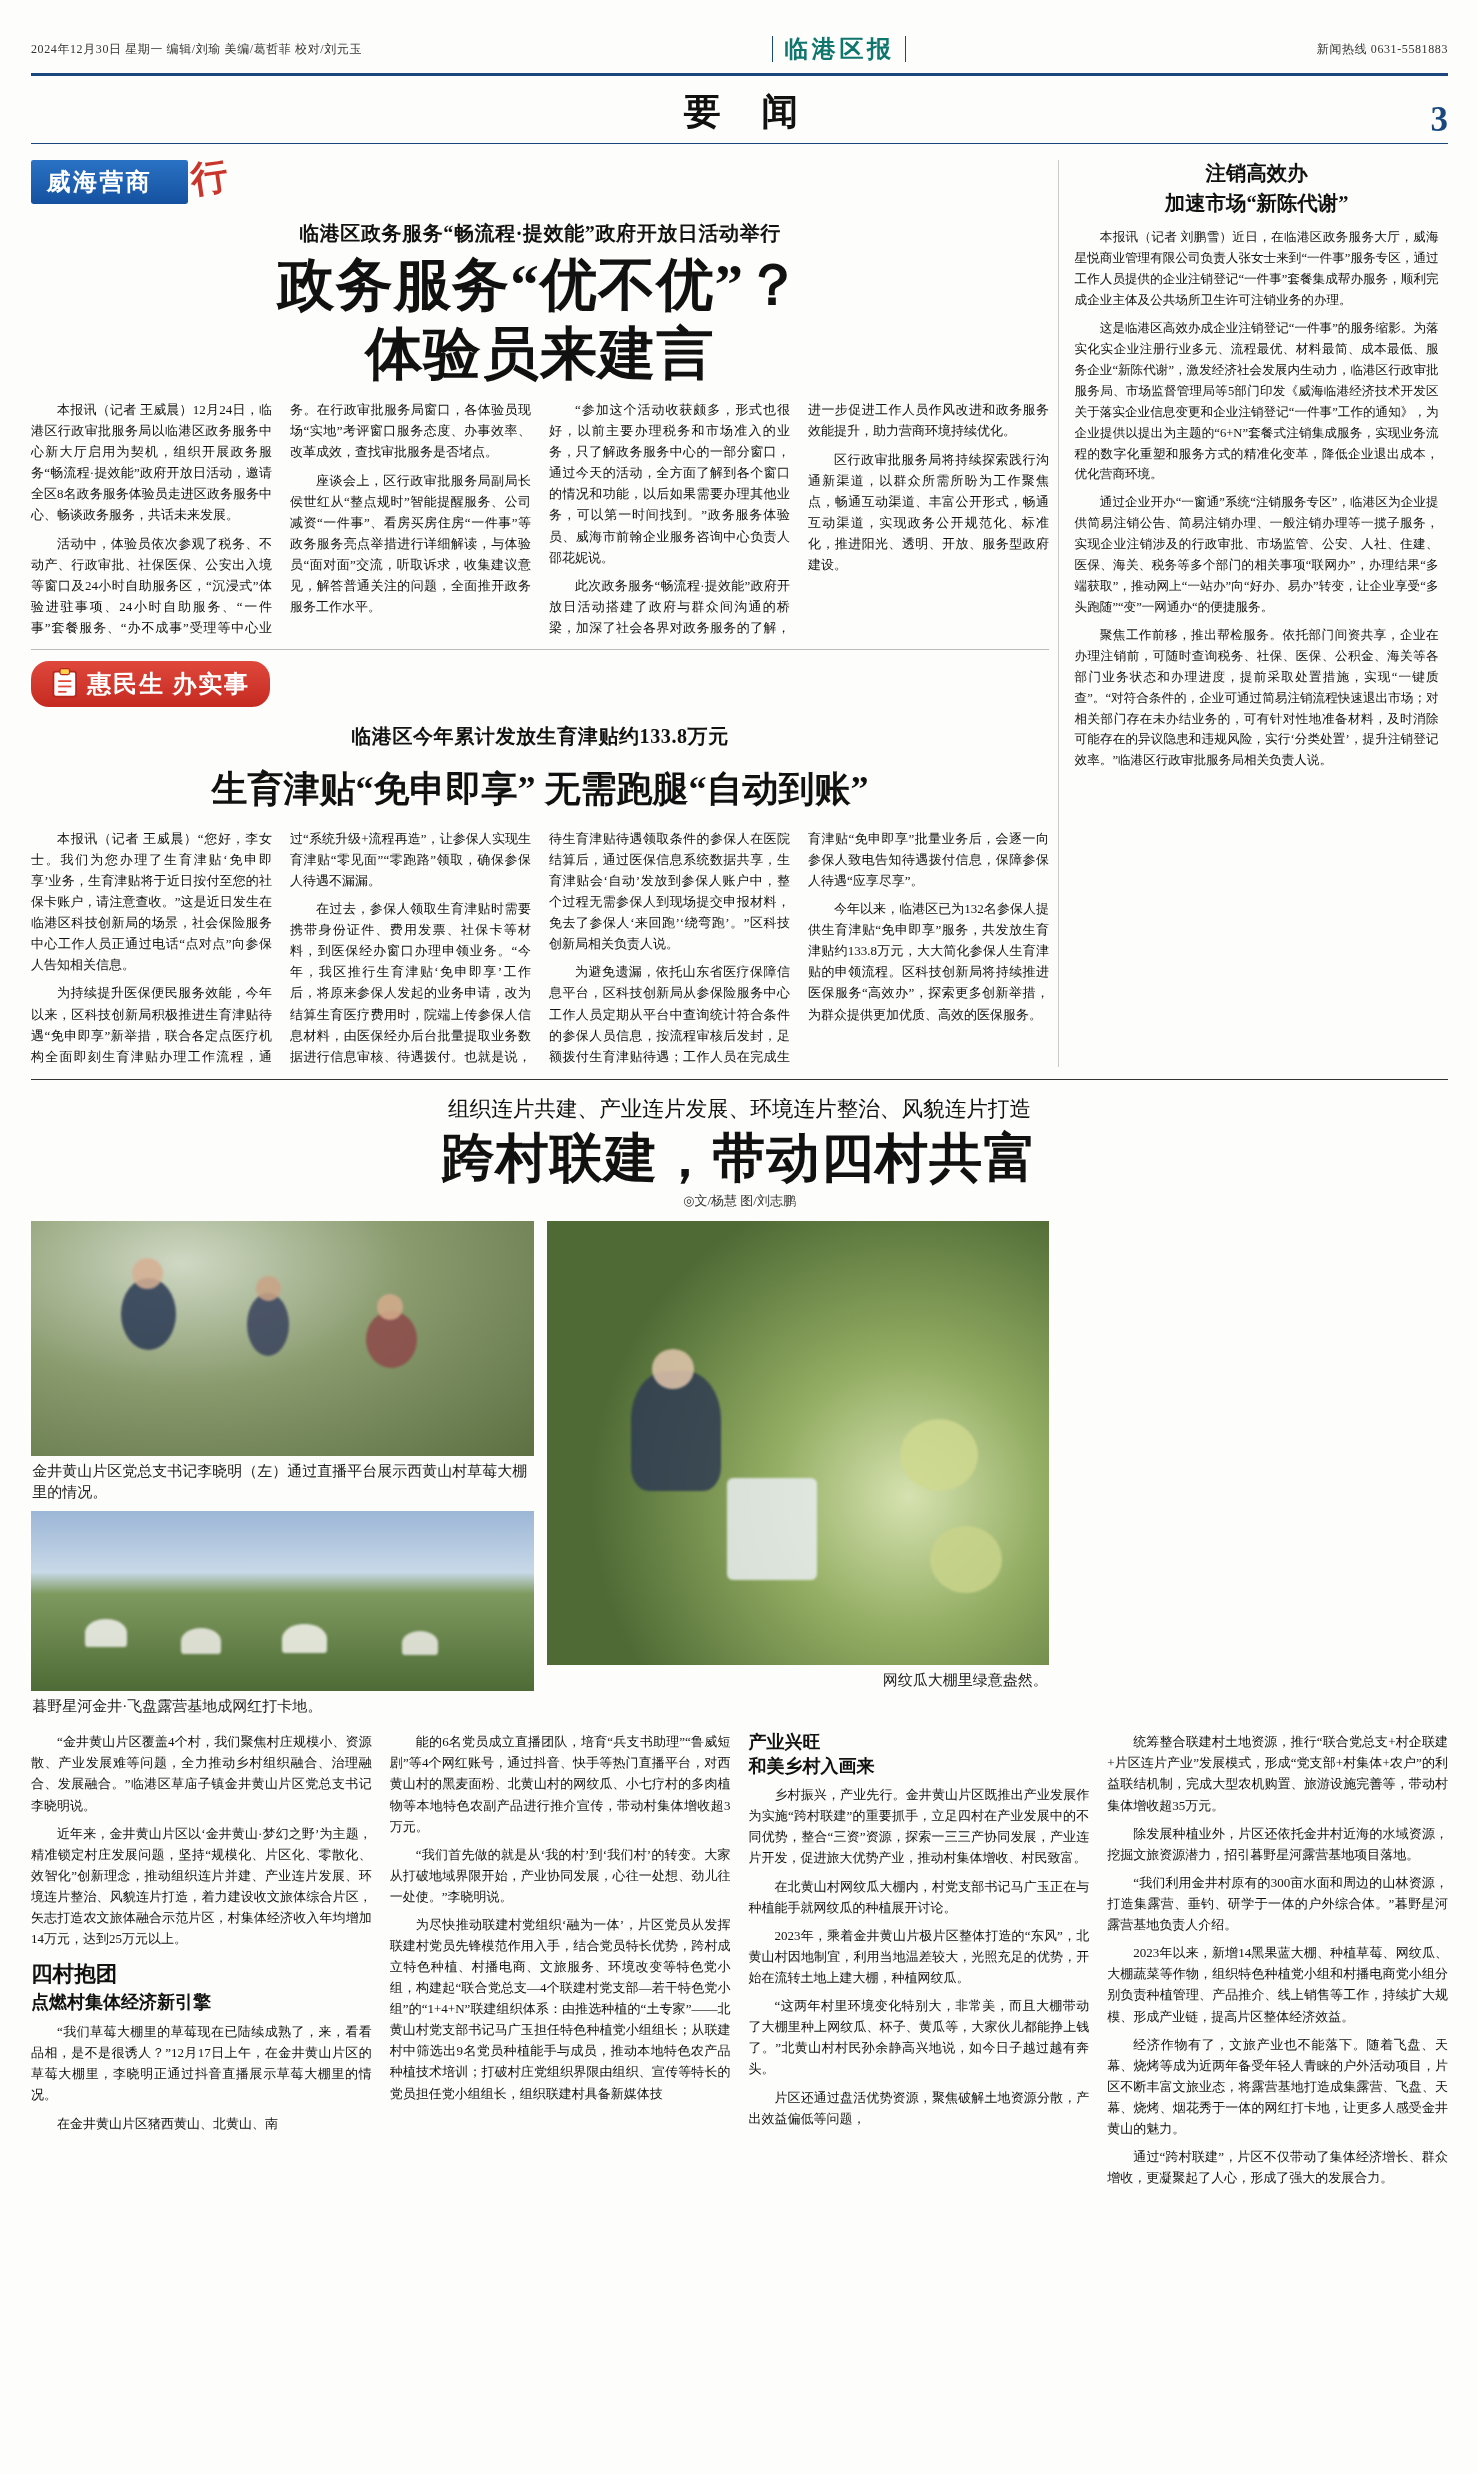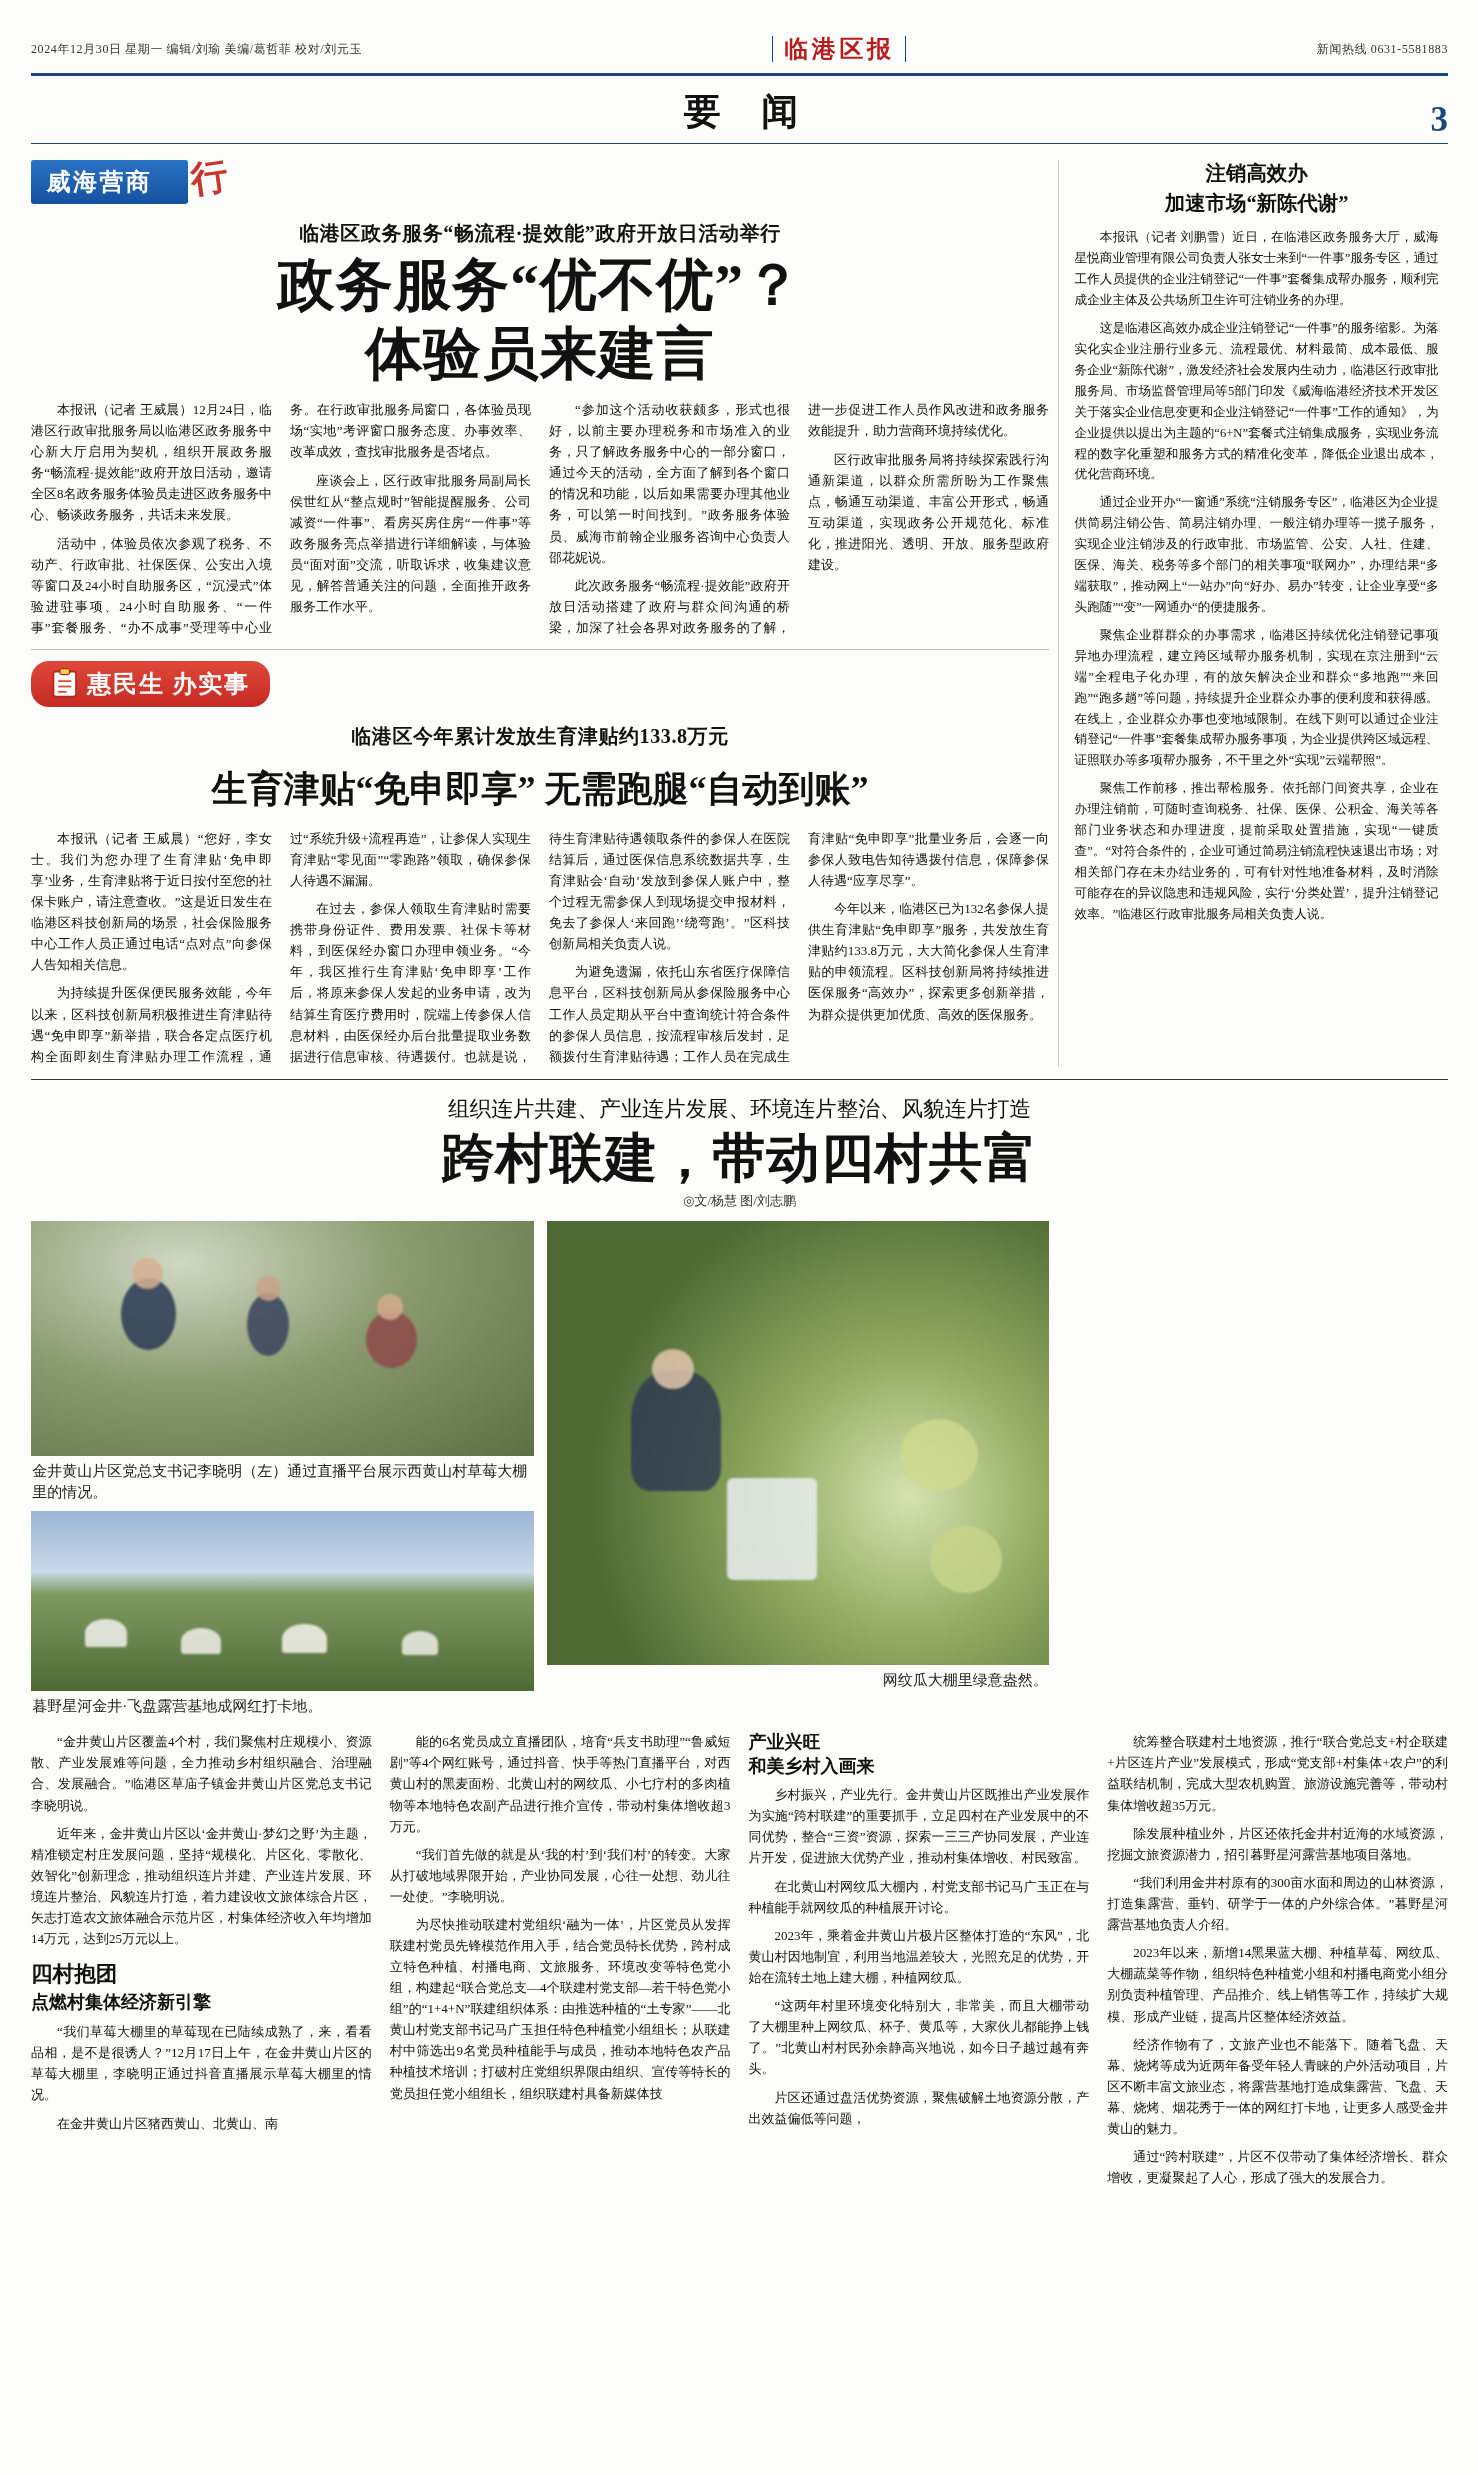--- a/index.html
+++ b/index.html
@@ -12,21 +12,21 @@
   }
   .page{position:relative;width:1479px;height:2475px;box-sizing:border-box;padding:17px 31px;}
 
   
   .masthead-top{display:flex;align-items:center;justify-content:space-between;height:38px;font-size:12px;color:#333;padding-top:13px;}
   .masthead-top .left{letter-spacing:0.6px;}
   .masthead-top .center{flex:0 0 auto;}
   .masthead-top .right{letter-spacing:0.6px;}
   .paper-name{
     font-family:"Liberation Serif","DejaVu Serif",serif;
-    font-weight:bold;font-size:24px;letter-spacing:3.6px;color:#b91c1c;
+    font-weight:bold;font-size:24px;letter-spacing:3.6px;color:#0f766e;
     border-left:1.8px solid #19477e;border-right:1.8px solid #19477e;padding:0 10.8px;
   }
   .rule-thick{height:3px;background:#19477e;margin-top:4.8px;}
   .section-bar{display:flex;align-items:flex-end;justify-content:space-between;padding:10.8px 0 6px;}
   .section-title{font-size:37px;font-weight:bold;letter-spacing:15.6px;color:#111;font-family:"Liberation Serif",serif;}
   .page-num{font-size:35px;font-weight:bold;color:#19477e;line-height:1;}
   .rule-thin{height:1.8px;background:#19477e;}
 
   
   .body-wrap{display:flex;gap:9px;padding-top:15.6px;}
@@ -171,21 +171,20 @@
         <p class="t">今年以来，临港区已为132名参保人提供生育津贴“免申即享”服务，共发放生育津贴约133.8万元，大大简化参保人生育津贴的申领流程。区科技创新局将持续推进医保服务“高效办”，探索更多创新举措，为群众提供更加优质、高效的医保服务。</p>
       </div>
     </div>
 
     <div class="col-side side">
       <div class="side-title">注销高效办</div>
       <div class="side-title" style="margin-top:-7.2px;">加速市场“新陈代谢”</div>
       <p class="t">本报讯（记者 刘鹏雪）近日，在临港区政务服务大厅，威海星悦商业管理有限公司负责人张女士来到“一件事”服务专区，通过工作人员提供的企业注销登记“一件事”套餐集成帮办服务，顺利完成企业主体及公共场所卫生许可注销业务的办理。</p>
       <p class="t">这是临港区高效办成企业注销登记“一件事”的服务缩影。为落实化实企业注册行业多元、流程最优、材料最简、成本最低、服务企业“新陈代谢”，激发经济社会发展内生动力，临港区行政审批服务局、市场监督管理局等5部门印发《威海临港经济技术开发区关于落实企业信息变更和企业注销登记“一件事”工作的通知》，为企业提供以提出为主题的“6+N”套餐式注销集成服务，实现业务流程的数字化重塑和服务方式的精准化变革，降低企业退出成本，优化营商环境。</p>
       <p class="t">通过企业开办“一窗通”系统“注销服务专区”，临港区为企业提供简易注销公告、简易注销办理、一般注销办理等一揽子服务，实现企业注销涉及的行政审批、市场监管、公安、人社、住建、医保、海关、税务等多个部门的相关事项“联网办”，办理结果“多端获取”，推动网上“一站办”向“好办、易办”转变，让企业享受“多头跑随”“变”一网通办“的便捷服务。</p>
-      <p class="t">聚焦企业群群众的办事需求，临港区持续优化注销登记事项异地办理流程，建立跨区域帮办服务机制，实现在京注册到“云端”全程电子化办理，有的放矢解决企业和群众“多地跑”“来回跑”“跑多趟”等问题，持续提升企业群众办事的便利度和获得感。在线上，企业群众办事也变地域限制。在线下则可以通过企业注销登记“一件事”套餐集成帮办服务事项，为企业提供跨区域远程、证照联办等多项帮办服务，不干里之外“实现”云端帮照”。</p>
       <p class="t">聚焦工作前移，推出帮检服务。依托部门间资共享，企业在办理注销前，可随时查询税务、社保、医保、公积金、海关等各部门业务状态和办理进度，提前采取处置措施，实现“一键质查”。“对符合条件的，企业可通过简易注销流程快速退出市场；对相关部门存在未办结业务的，可有针对性地准备材料，及时消除可能存在的异议隐患和违规风险，实行‘分类处置’，提升注销登记效率。”临港区行政审批服务局相关负责人说。</p>
     </div>
   </div>
 
   <div class="rule-thin" style="margin-top:12px;height:1.2px;background:#333;"></div>
 
   <div>
     <div class="subhead" style="font-size:21.6px;margin-top:14.4px;">组织连片共建、产业连片发展、环境连片整治、风貌连片打造</div>
     <div class="headline-big" style="font-size:53px;">跨村联建，带动四村共富</div>
     <div class="byline">◎文/杨慧  图/刘志鹏</div>

